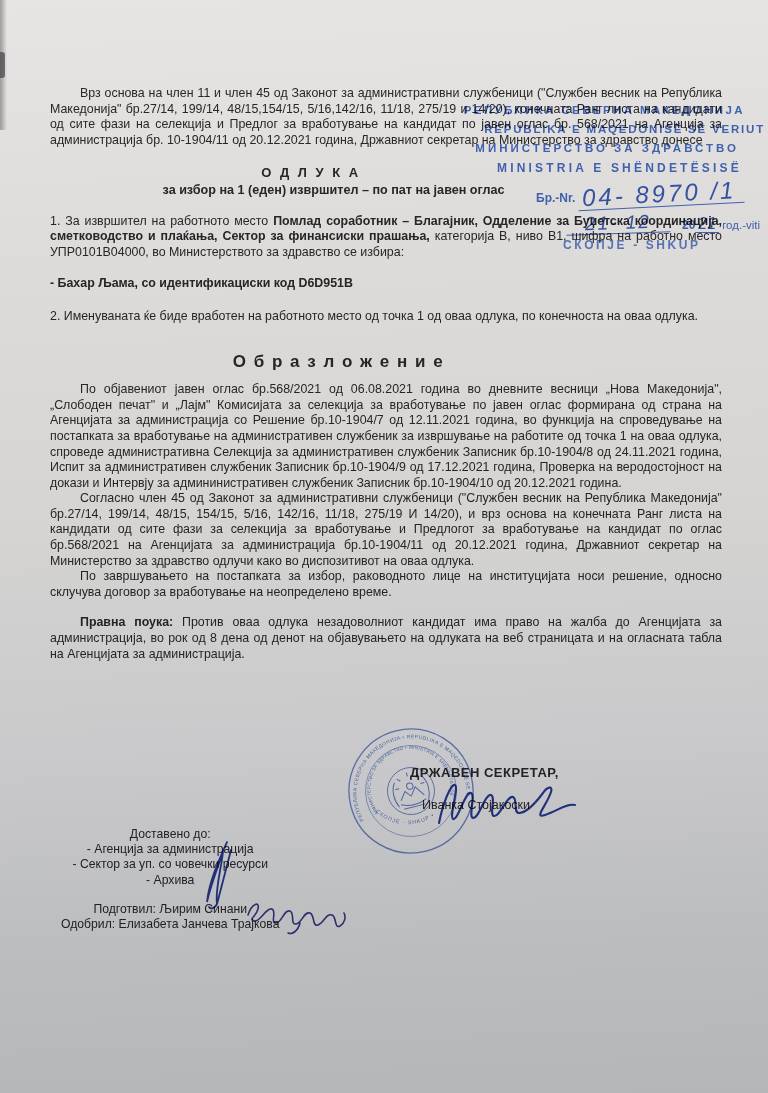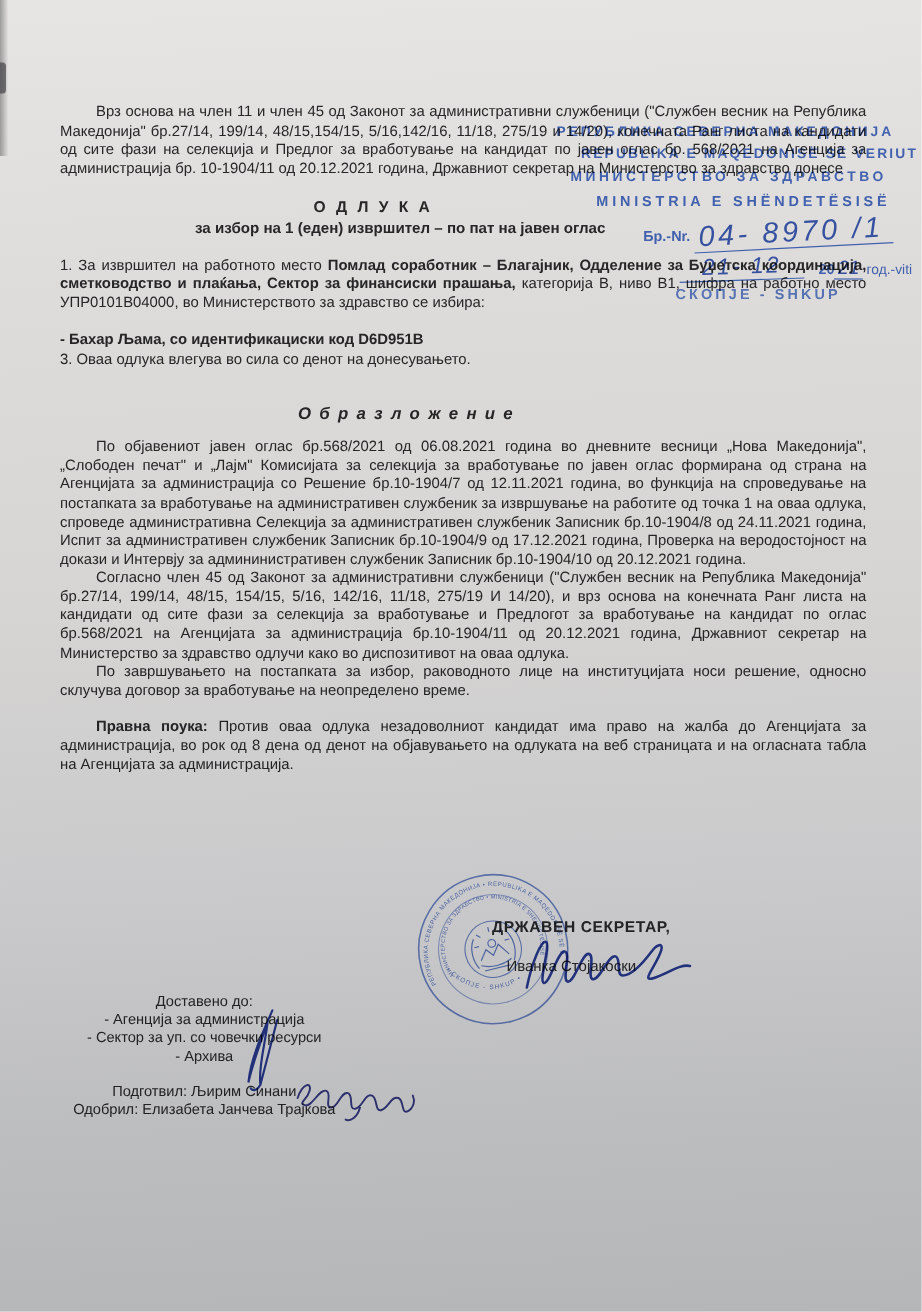--- a/index.html
+++ b/index.html
@@ -17,21 +17,21 @@
   .flow{position:absolute;left:50px;top:86px;width:672px;color:#2c2c2e;
     font-size:12.4px;line-height:15.6px;mix-blend-mode:multiply;
     text-rendering:optimizeLegibility;}
   .flow p{margin:0;text-align:justify;}
   .indent{text-indent:30px;}
   .title-wrap{text-align:center;margin:17px 150px 0 0;font-weight:bold;letter-spacing:2.5px;font-size:13px;}
   .subtitle-wrap{text-align:center;margin:2px 105px 0 0;font-weight:bold;font-size:12.6px;}
   .pt1{margin-top:15px !important;}
   .bahar{margin-top:16px !important;font-weight:bold;}
   .pts23{margin-top:17px !important;}
-  .obraz{ text-align:center;margin:29px 95px 0 0;font-weight:bold;letter-spacing:1.5px;font-size:14px;font-style:italic;}
+  .obraz{ text-align:center;margin:29px 95px 0 0;font-weight:bold;letter-spacing:1.5px;font-size:17px;}
   .par-first{margin-top:13px !important;}
   .pravna{margin-top:15px !important;}
   b{font-weight:bold;}
   
   .hdr-stamp{position:absolute;left:0;top:0;width:768px;height:300px;color:#3a63c6;
     mix-blend-mode:multiply;opacity:.92;}
   .hs-line{position:absolute;white-space:nowrap;font-weight:600;}
   .hs1{top:104px;right:23px;font-size:11.5px;letter-spacing:2.4px;}
   .hs2{top:123px;right:3px;font-size:11.5px;letter-spacing:1.8px;}
   .hs3{top:142px;right:29px;font-size:11.5px;letter-spacing:3px;}
@@ -65,21 +65,21 @@
 <div class="page">
   <div class="photo-edge"></div>
   <div class="photo-mark"></div>
 
   <div class="flow">
     <p class="indent">Врз основа на член 11 и член 45 од Законот за административни службеници ("Службен весник на Република Македонија" бр.27/14, 199/14, 48/15,154/15, 5/16,142/16, 11/18, 275/19 и 14/20), конечната Ранг листа на кандидати од сите фази на селекција и Предлог за вработување на кандидат по јавен оглас бр. 568/2021 на Агенција за администрација бр. 10-1904/11 од 20.12.2021 година, Државниот секретар на Министерство за здравство донесе</p>
     <div class="title-wrap">О Д Л У К А</div>
     <div class="subtitle-wrap">за избор на 1 (еден) извршител – по пат на јавен оглас</div>
     <p class="pt1"><span>1. За извршител на работното место </span><b>Помлад соработник – Благајник, Одделение за Буџетска координација, сметководство и плаќања, Сектор за финансиски прашања,</b><span> категорија В, ниво В1, шифра на работно место УПР0101В04000, во Министерството за здравство се избира:</span></p>
     <p class="bahar">- Бахар Љама, со идентификациски код D6D951B</p>
-    <p>3. Оваа одлука влегува во сила со денот на донесувањето.</p>
+    <p class="pts23">2. Именуваната ќе биде вработен на работното место од точка 1 од оваа одлука, по конечноста на оваа одлука.</p>
     <div class="obraz">О б р а з л о ж е н и е</div>
     <p class="indent par-first">По објавениот јавен оглас бр.568/2021 од 06.08.2021 година во дневните весници „Нова Македонија", „Слободен печат" и „Лајм" Комисијата за селекција за вработување по јавен оглас формирана од страна на Агенцијата за администрација со Решение бр.10-1904/7 од 12.11.2021 година, во функција на спроведување на постапката за вработување на административен службеник за извршување на работите од точка 1 на оваа одлука, спроведе административна Селекција за административен службеник Записник бр.10-1904/8 од 24.11.2021 година, Испит за административен службеник Записник бр.10-1904/9 од 17.12.2021 година, Проверка на веродостојност на докази и Интервју за админинистративен службеник Записник бр.10-1904/10 од 20.12.2021 година.</p>
     <p class="indent">Согласно член 45 од Законот за административни службеници ("Службен весник на Република Македонија" бр.27/14, 199/14, 48/15, 154/15, 5/16, 142/16, 11/18, 275/19 И 14/20), и врз основа на конечната Ранг листа на кандидати од сите фази за селекција за вработување и Предлогот за вработување на кандидат по оглас бр.568/2021 на Агенцијата за администрација бр.10-1904/11 од 20.12.2021 година, Државниот секретар на Министерство за здравство одлучи како во диспозитивот на оваа одлука.</p>
     <p class="indent">По завршувањето на постапката за избор, раководното лице на институцијата носи решение, односно склучува договор за вработување на неопределено време.</p>
     <p class="indent pravna"><b>Правна поука:</b><span> Против оваа одлука незадоволниот кандидат има право на жалба до Агенцијата за администрација, во рок од 8 дена од денот на објавувањето на одлуката на веб страницата и на огласната табла на Агенцијата за администрација.</span></p>
   </div>
 
   <div class="hdr-stamp">
     <div class="hs-line hs2">REPUBLIKA E MAQEDONISË SË VERIUT</div>
     <div class="hs-line hs1">РЕПУБЛИКА СЕВЕРНА МАКЕДОНИЈА</div>

